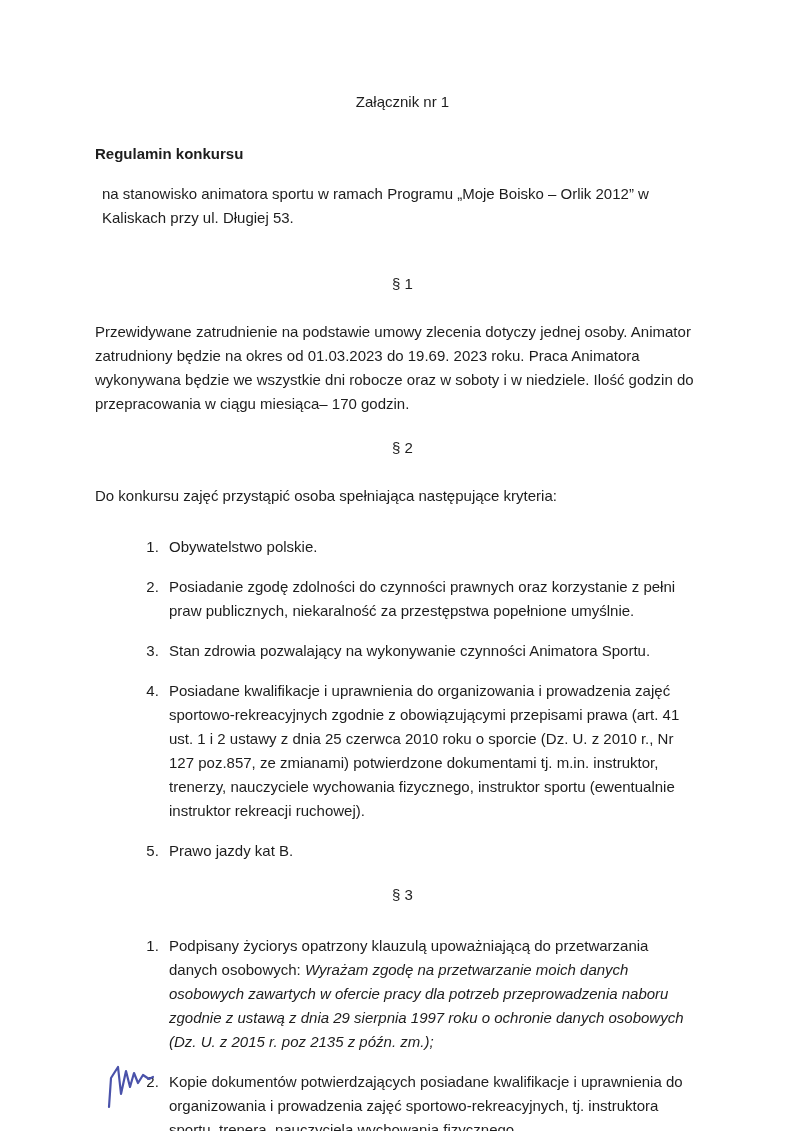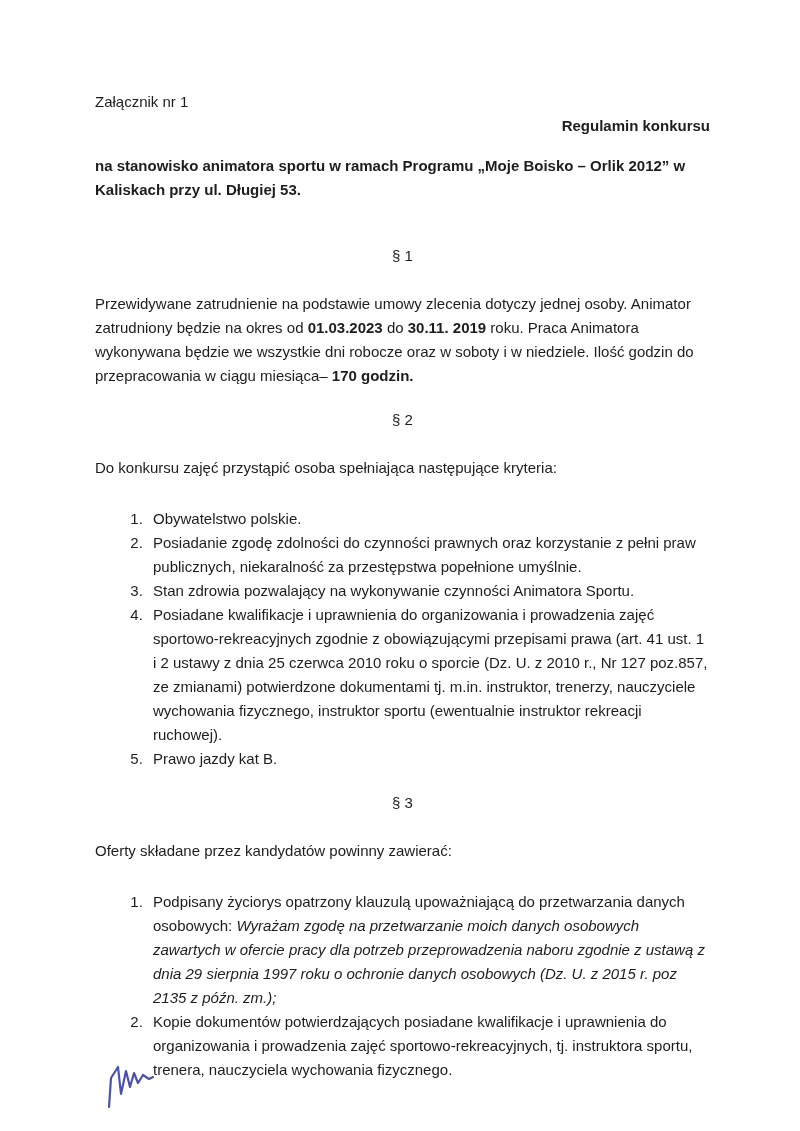--- a/index.html
+++ b/index.html
@@ -15,88 +15,87 @@
     overflow: hidden;
     -webkit-font-smoothing: antialiased;
   }
   .sheet {
     position: absolute;
     inset: 0;
     padding: 90px 90px 0 95px;
     box-sizing: border-box;
   }
   .attachment {
-    text-align: left;
-    margin: 0 0 0 0;
+    text-align: center;
+    margin: 0 0 28px 0;
   }
   .doc-title {
-    text-align: right;
+    text-align: left;
     font-weight: bold;
     margin: 0 0 16px 0;
   }
   .doc-subtitle {
-    font-weight: bold;
-    margin: 0;
+    font-weight: normal;
+    margin: 7px;
   }
   .para-heading {
     text-align: center;
     margin: 20px 0 24px 0;
   }
   .para-heading.first { margin-top: 42px; }
   p.body-par { margin: 0 0 13px 0; }
   p.intro { margin: 16px 0 0 0; }
   ol.doc-list {
     margin: 27px 0 0 0;
     padding: 0 0 0 52px;
   }
   ol.doc-list li {
     padding-left: 6px;
-    margin: 0;
+    margin: 16px;
   }
   .sig {
     position: absolute;
     left: 104px;
     top: 1062px;
     width: 54px;
     height: 48px;
   }
   em { font-style: italic; }
-  b  { font-weight: bold; }
+  b  { font-weight: normal; }
 </style>
 </head>
 <body>
 
 <div class="sheet">
 
   <p class="attachment">Załącznik nr 1</p>
 
   <p class="doc-title">Regulamin konkursu</p>
 
   <p class="doc-subtitle">na stanowisko animatora sportu w ramach Programu „Moje Boisko – Orlik 2012” w Kaliskach przy ul. Długiej 53.</p>
 
   <p class="para-heading first">§ 1</p>
 
 
-  <p class="body-par"><span>Przewidywane zatrudnienie na podstawie umowy zlecenia dotyczy jednej osoby. Animator zatrudniony będzie na okres od </span><b>01.03.2023</b><span> do </span><b>30.11. 2019</b><span> roku. Praca Animatora wykonywana będzie we wszystkie dni robocze oraz w soboty i w niedziele. Ilość godzin do przepracowania w ciągu miesiąca– </span><b>170 godzin.</b></p>
+  <p class="body-par"><span>Przewidywane zatrudnienie na podstawie umowy zlecenia dotyczy jednej osoby. Animator zatrudniony będzie na okres od </span><b>01.03.2023</b><span> do </span><b>19.69. 2023</b><span> roku. Praca Animatora wykonywana będzie we wszystkie dni robocze oraz w soboty i w niedziele. Ilość godzin do przepracowania w ciągu miesiąca– </span><b>170 godzin.</b></p>
 
   <p class="para-heading">§ 2</p>
 
   <p class="intro">Do konkursu zajęć przystąpić osoba spełniająca następujące kryteria:</p>
 
   <ol class="doc-list">
     <li>Obywatelstwo polskie.</li>
     <li>Posiadanie zgodę zdolności do czynności prawnych oraz korzystanie z pełni praw publicznych, niekaralność za przestępstwa popełnione umyślnie.</li>
     <li>Stan zdrowia pozwalający na wykonywanie czynności Animatora Sportu.</li>
     <li>Posiadane kwalifikacje i uprawnienia do organizowania i prowadzenia zajęć sportowo-rekreacyjnych zgodnie z obowiązującymi przepisami prawa (art. 41 ust. 1 i 2 ustawy z dnia 25 czerwca 2010 roku o sporcie (Dz. U. z 2010 r., Nr 127 poz.857, ze zmianami) potwierdzone dokumentami tj. m.in. instruktor, trenerzy, nauczyciele wychowania fizycznego, instruktor sportu (ewentualnie instruktor rekreacji ruchowej).</li>
     <li>Prawo jazdy kat B.</li>
   </ol>
 
   <p class="para-heading">§ 3</p>
 
-  <p class="intro">Oferty składane przez kandydatów powinny zawierać:</p>
 
   <ol class="doc-list">
     <li><span>Podpisany życiorys opatrzony klauzulą upoważniającą do przetwarzania danych osobowych: </span><em>Wyrażam zgodę na przetwarzanie moich danych osobowych zawartych w ofercie pracy dla potrzeb przeprowadzenia naboru zgodnie z ustawą z dnia 29 sierpnia 1997 roku o ochronie danych osobowych (Dz. U. z 2015 r. poz 2135 z późn. zm.);</em></li>
     <li>Kopie dokumentów potwierdzających posiadane kwalifikacje i uprawnienia do organizowania i prowadzenia zajęć sportowo-rekreacyjnych, tj. instruktora sportu, trenera, nauczyciela wychowania fizycznego.</li>
 
   </ol>
 
 </div>
 
 <svg class="sig" viewBox="0 0 54 48" xmlns="http://www.w3.org/2000/svg">

